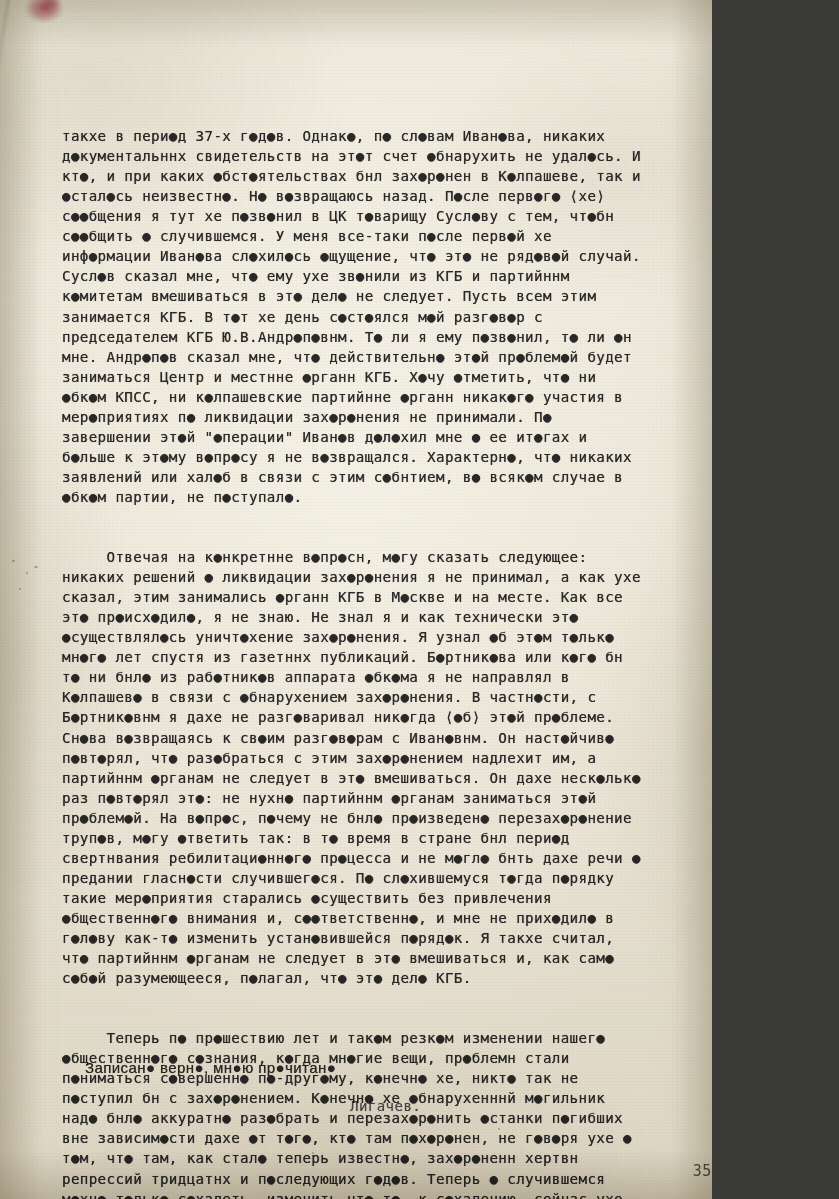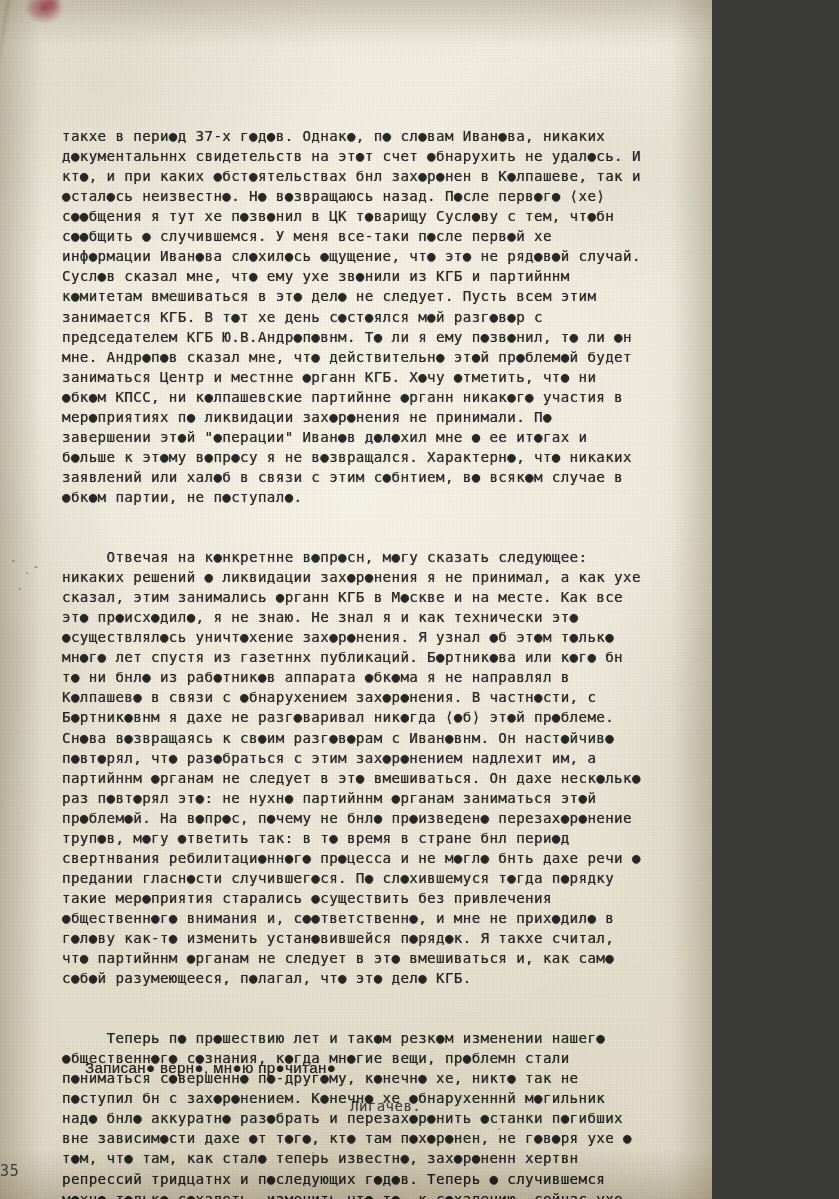--- a/index.html
+++ b/index.html
@@ -150,21 +150,21 @@
     opacity: 0.88;
     text-shadow: 0 0 0.7px rgba(44,44,46,0.45);
     mix-blend-mode: multiply;
   }
 
   .folio {
     position: absolute;
     left: 0;
     right: 0;
     top: 1162px;
-    text-align: left;
+    text-align: right;
     font-family: "DejaVu Sans Mono", "Liberation Mono", monospace;
     font-size: 15px;
     letter-spacing: 0.6px;
     color: #3b3b3e;
     opacity: 0.86;
     mix-blend-mode: multiply;
   }
 </style>
 </head>
 <body>

